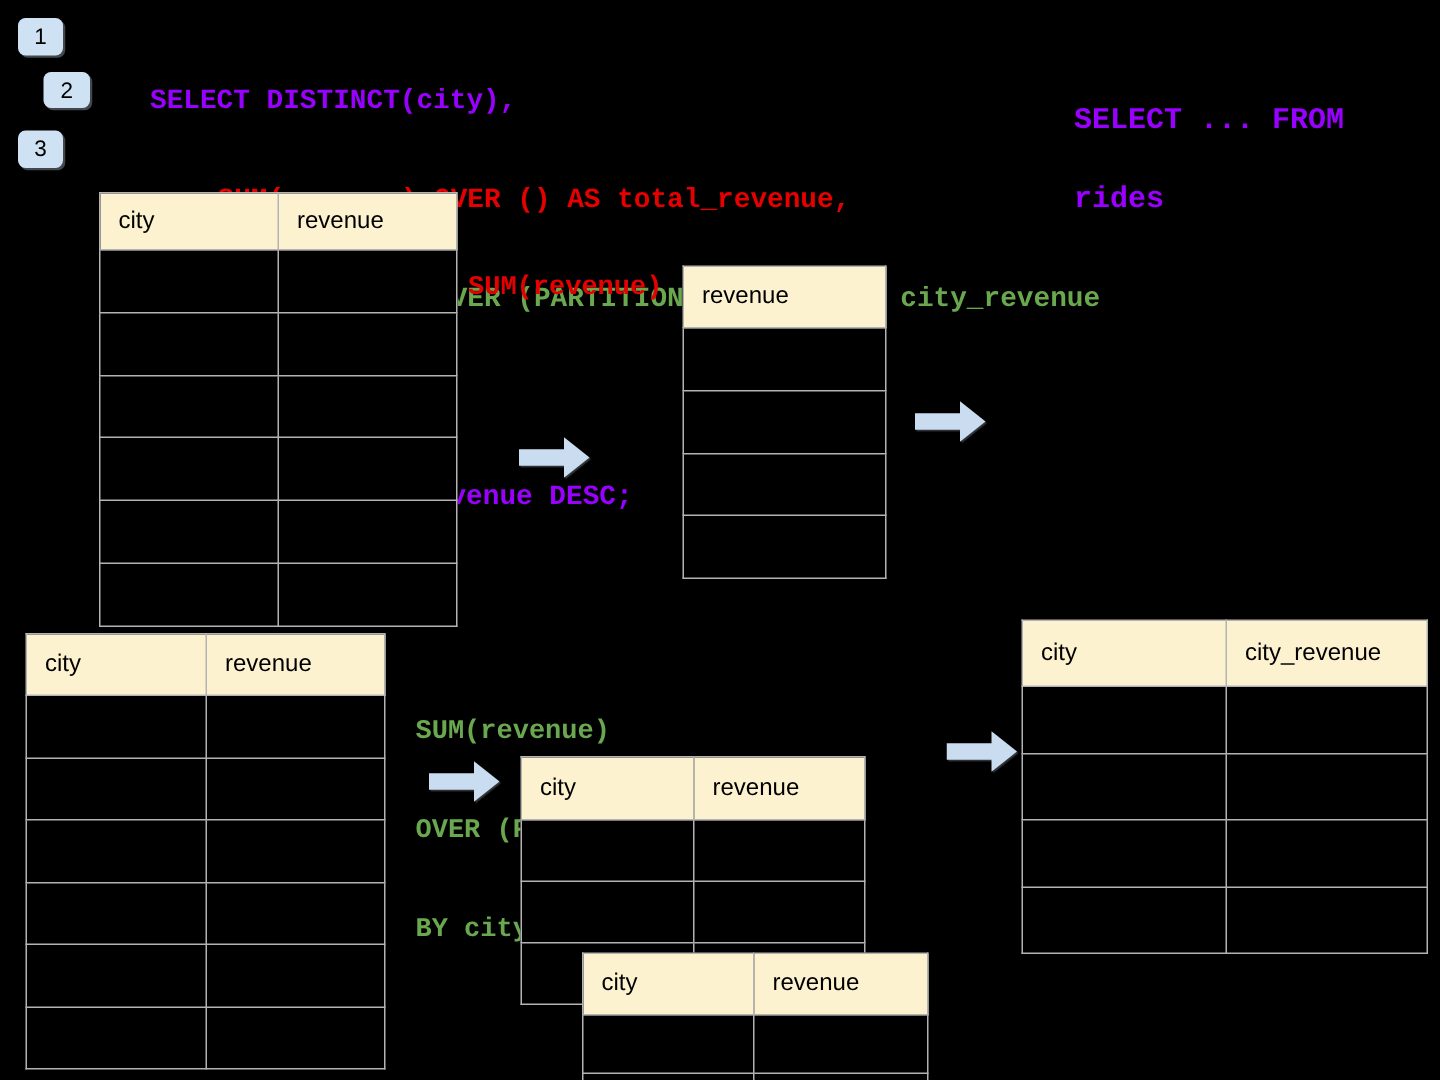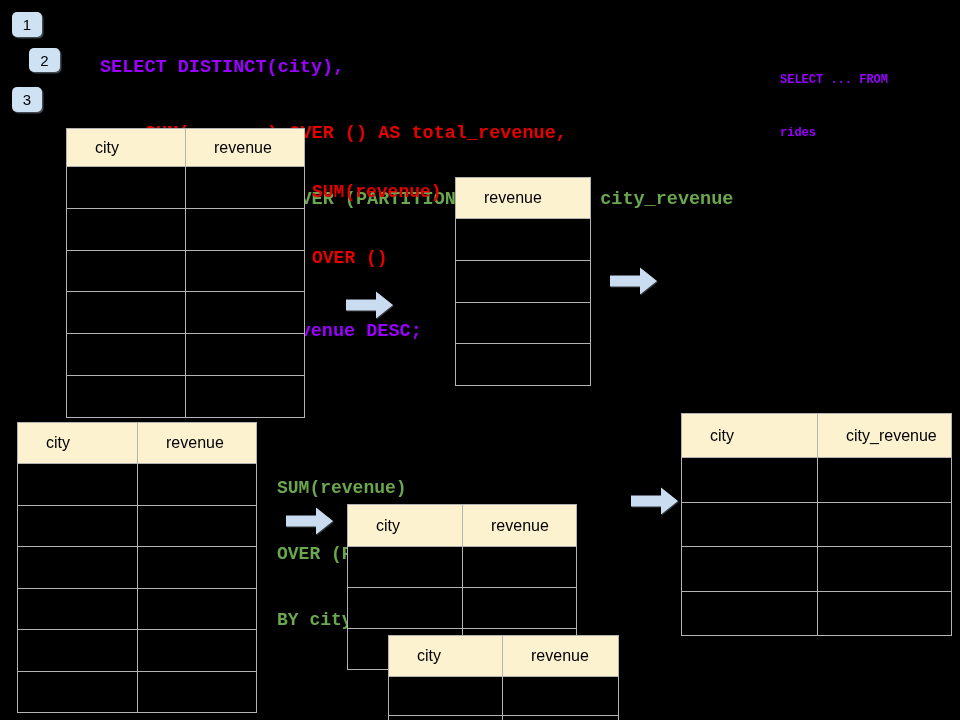--- a/index.html
+++ b/index.html
@@ -9,38 +9,38 @@
     font-family:"Liberation Sans", sans-serif;
   }
   .abs{position:absolute}
   .code{font-family:"Liberation Mono", monospace;font-weight:bold;white-space:pre}
   .purple{color:#9900FF}
   .red{color:#E60000}
   .green{color:#6AA84F}
   .sql-main{left:100px;top:13px;font-size:18.5px;line-height:22px}
   .ind2{padding-left:22px}
   .ind4{padding-left:45px}
-  .snippet{left:780px;top:37px;font-size:12px;line-height:17.5px}
+  .snippet{left:716px;top:37px;font-size:20px;line-height:17.5px}
   .label-red{left:312px;top:137px;font-size:18px;line-height:22px}
   .label-green{left:277px;top:433px;font-size:18px;line-height:22px}
 
   .badge{
     position:absolute;background:#CFE2F3;border-radius:5px;color:#000;
     font-size:15px;display:flex;align-items:center;justify-content:center;
     box-shadow:1.5px 1.5px 0 rgba(110,120,130,.6);
   }
   #badge1{left:12px;top:12px;width:30px;height:25px}
   #badge2{left:29px;top:48px;width:31px;height:24px}
   #badge3{left:12px;top:87px;width:30px;height:25px}
 
   table{border-collapse:collapse;table-layout:fixed;position:absolute;background:#000}
   th,td{border:1px solid #B3B3B3}
   th{
     background:#FDF2D0;color:#000;font-weight:normal;font-size:16px;
-    text-align:left;padding:0 0 0 28px;
+    text-align:left;padding:0 0 0 12px;
   }
   td{background:#000}
 
   #t-a{left:66px;top:128px;width:239px}
   #t-a thead tr{height:38px}  #t-a tbody tr{height:41.8px}
   #t-b{left:455px;top:177px;width:136px}
   #t-b thead tr{height:41px}  #t-b tbody tr{height:41.8px}
   #t-c{left:17px;top:422px;width:240px}
   #t-c thead tr{height:41px}  #t-c tbody tr{height:41.5px}
   #t-d{left:347px;top:504px;width:230px}
@@ -73,21 +73,20 @@
   <div class="purple ind2">ORDER by city_revenue DESC;</div>
 </div>
 
 <div class="abs code snippet purple">
   <div>SELECT ... FROM</div>
   <div>rides</div>
 </div>
 
 <div class="abs code label-red red">
   <div>SUM(revenue)</div>
-  <div>OVER ()</div>
 </div>
 
 <div class="abs code label-green green">
   <div>SUM(revenue)</div>
   <div>OVER (PARTITION</div>
   <div>BY city)</div>
 </div>
 
 <table id="t-a">
   <colgroup>

